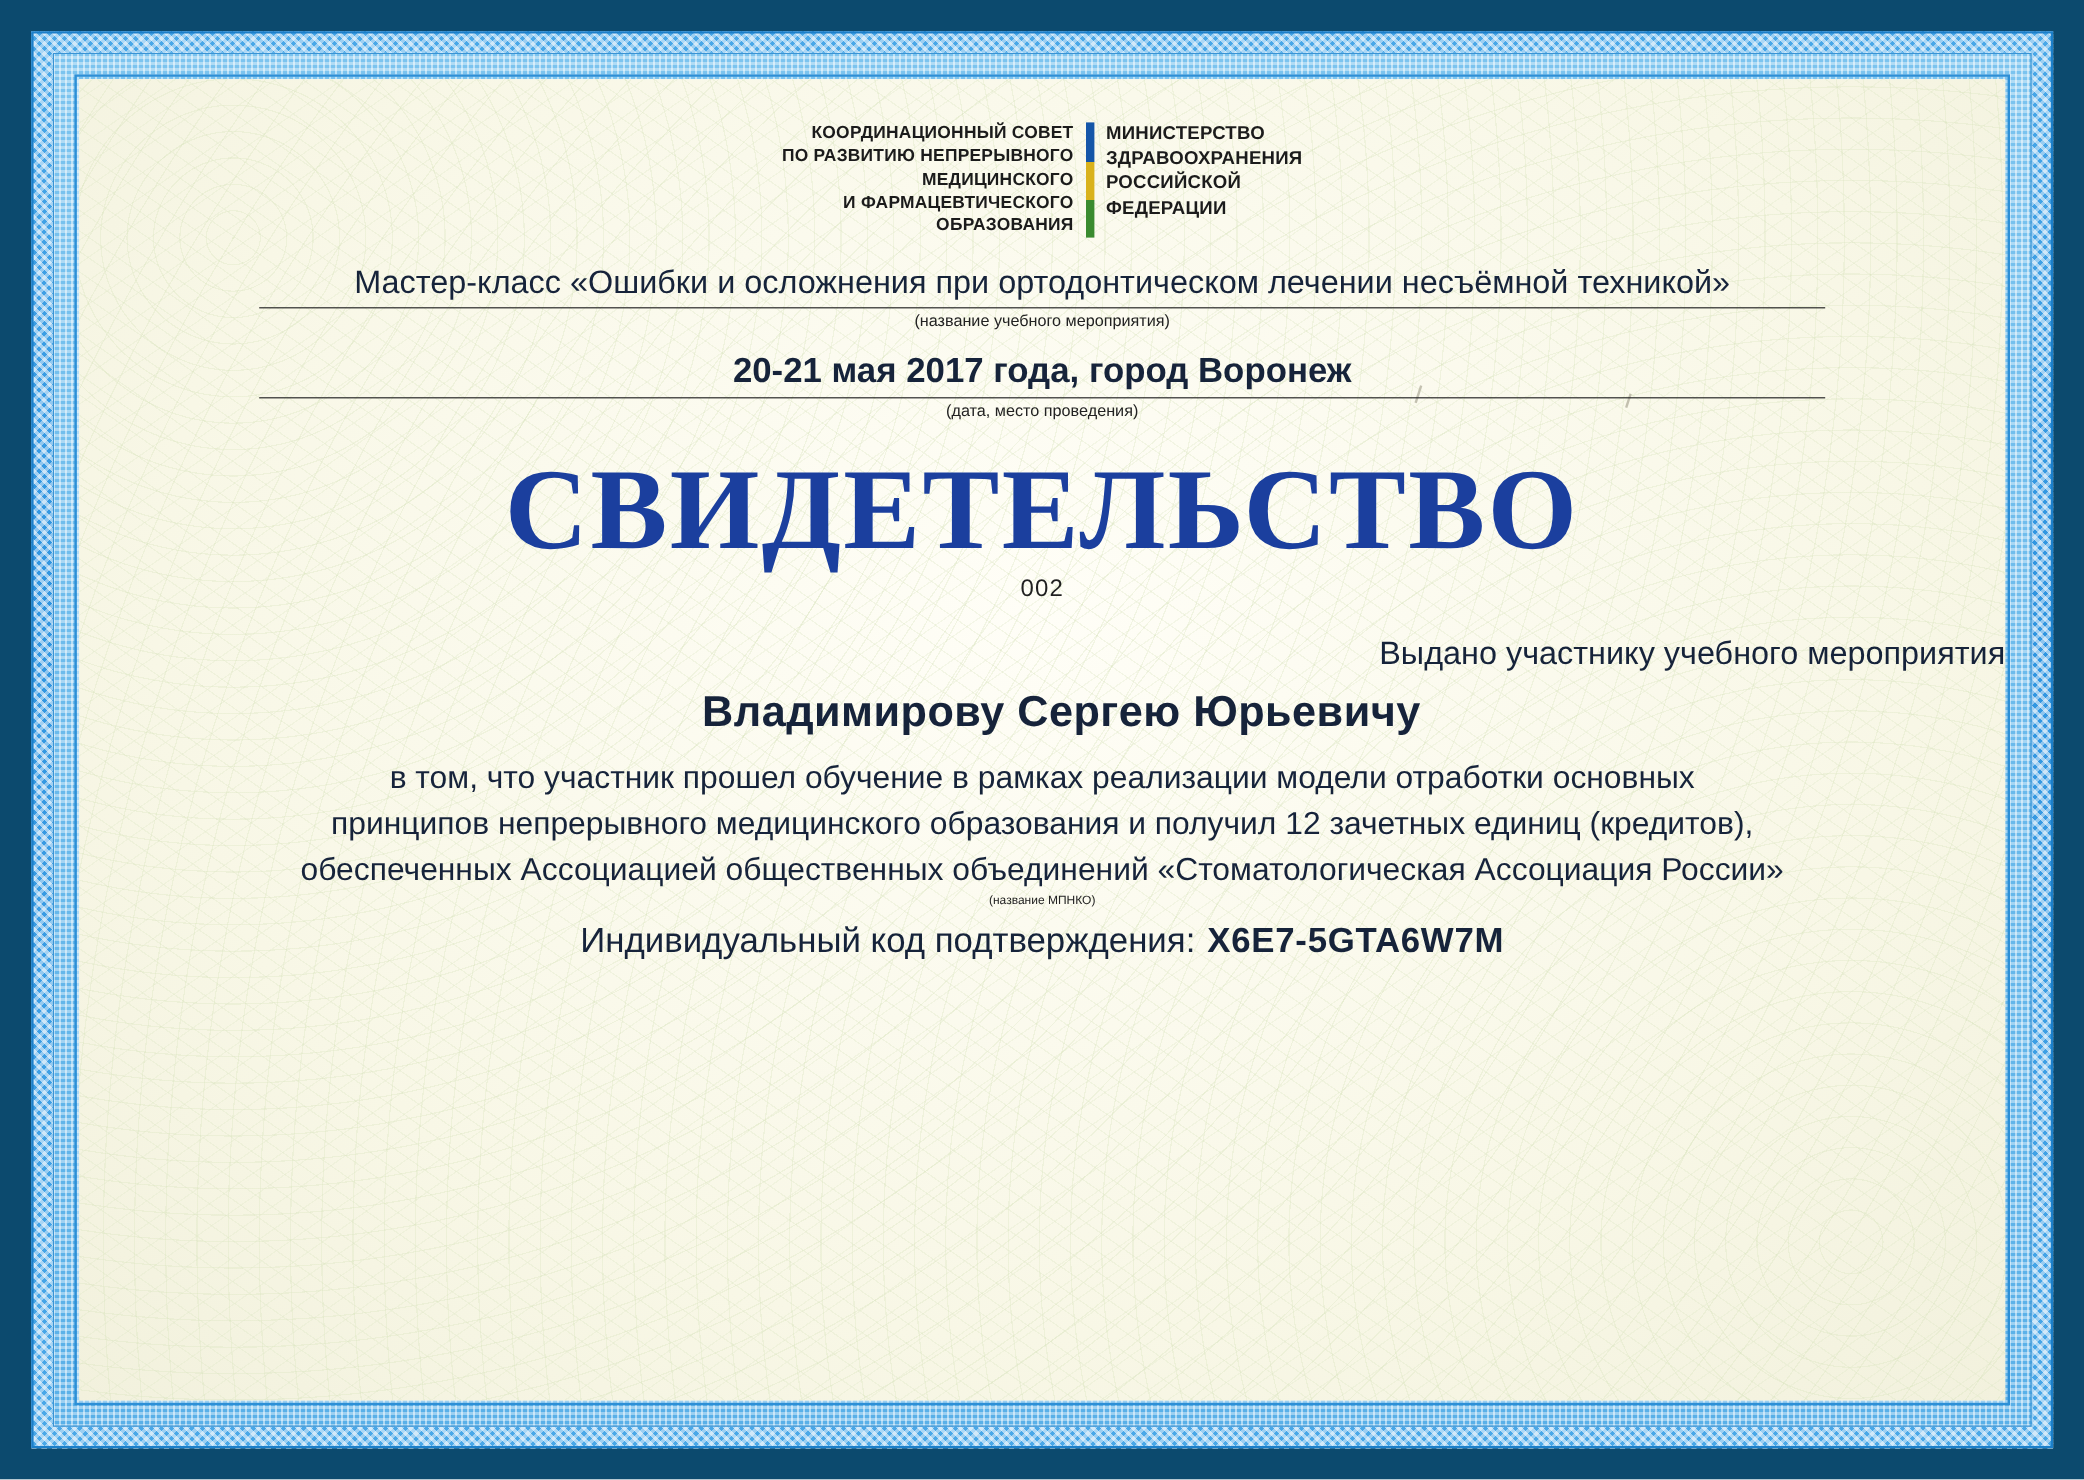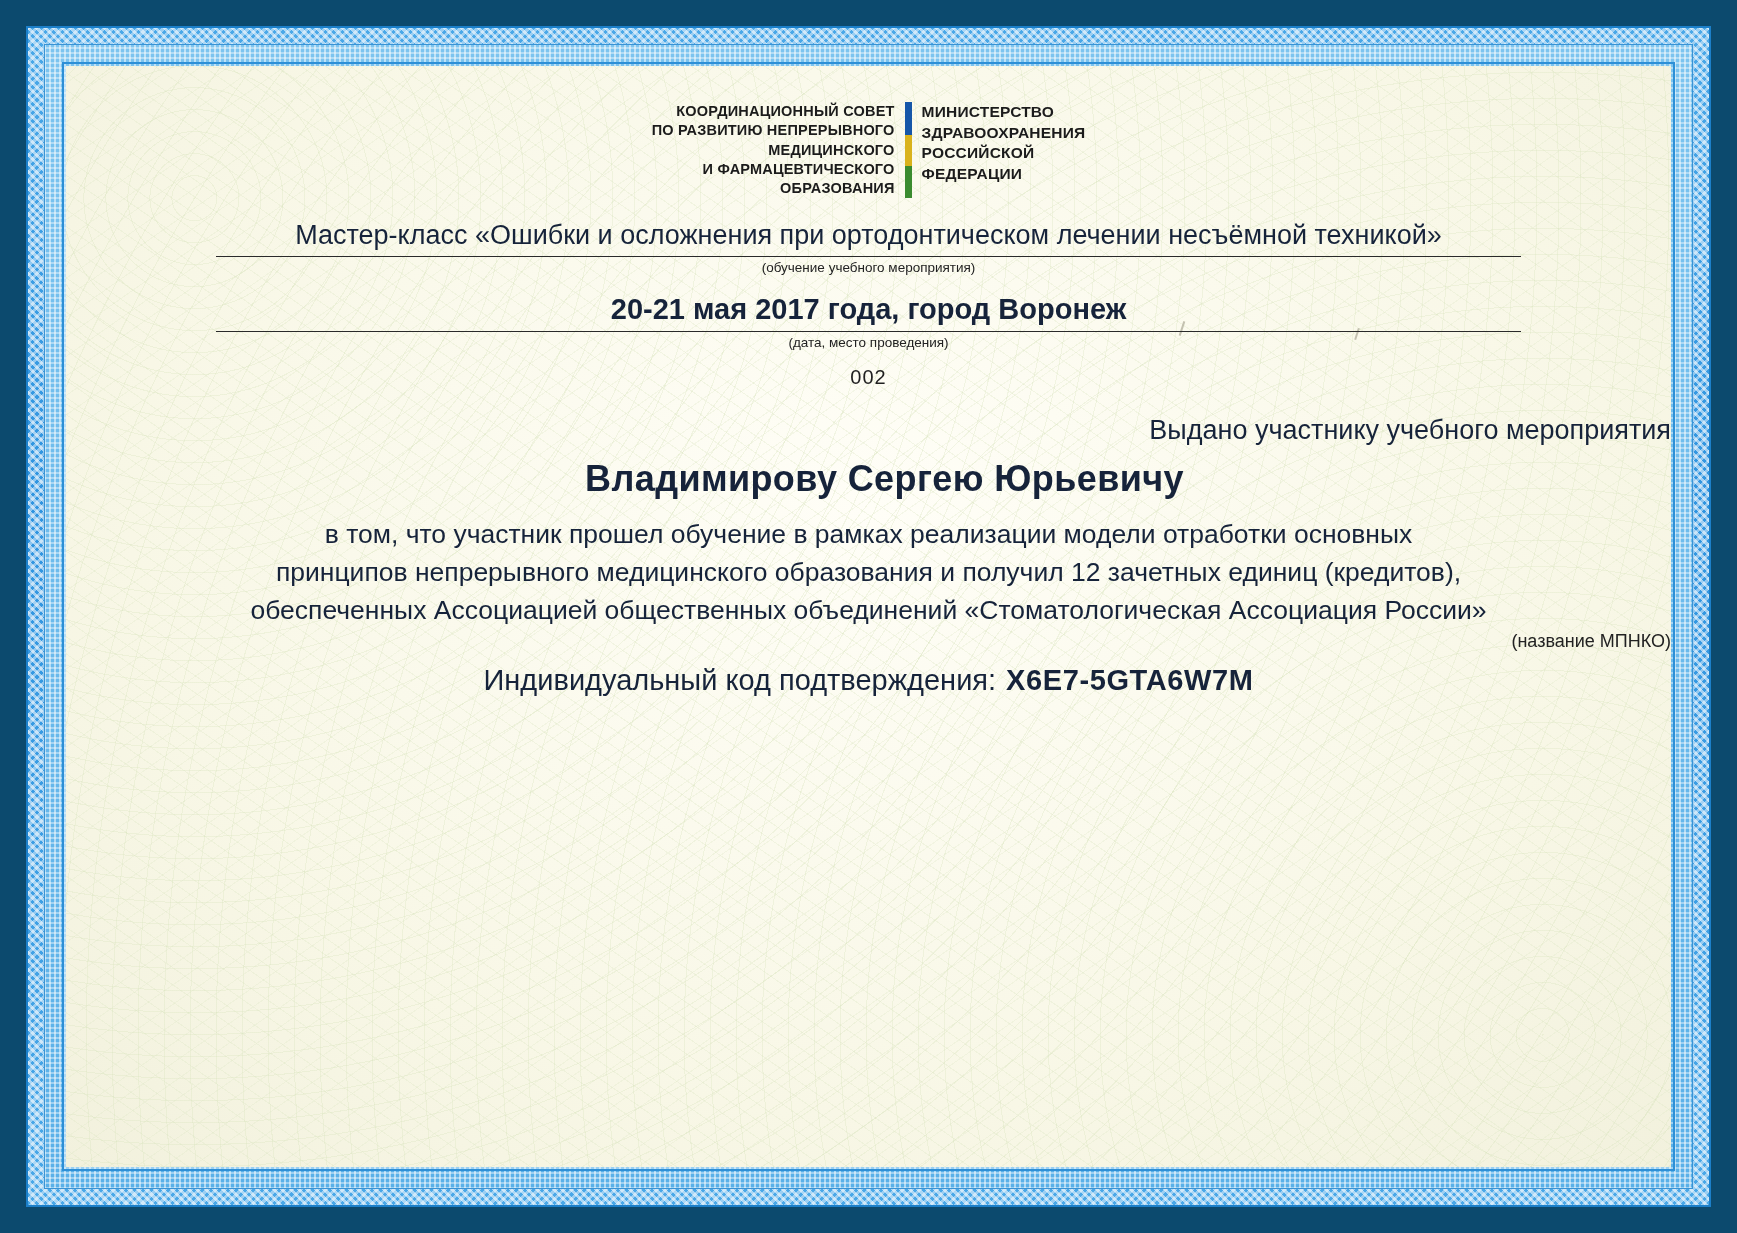--- a/index.html
+++ b/index.html
@@ -168,23 +168,22 @@
   }
   .body-text {
     margin: 16px auto 0;
     width: 1300px;
     font-size: 26.5px;
     line-height: 1.42;
     color: #16233a;
   }
   .caption-mpnko {
     margin-top: 2px;
-    font-size: 18px;
+    font-size: 10px;
     color: #222;
-    text-align: right;
   }
   .code-line {
     margin-top: 12px;
     font-size: 29px;
     color: #16233a;
   }
   .code-line .code-value {
     font-weight: bold;
     letter-spacing: 0.6px;
     margin-left: 10px;
@@ -229,29 +228,30 @@
           <div>МИНИСТЕРСТВО</div>
           <div>ЗДРАВООХРАНЕНИЯ</div>
           <div>РОССИЙСКОЙ</div>
           <div>ФЕДЕРАЦИИ</div>
         </div>
       </div>
 
       <div class="ruled event-row">
         <div class="ruled-text">Мастер-класс «Ошибки и осложнения при ортодонтическом лечении несъёмной техникой»</div>
         <div class="rule"></div>
-        <div class="caption">(обучение учебного мероприятия)</div>
+        <div class="caption">(название учебного мероприятия)</div>
       </div>
 
       <div class="ruled date-row">
         <div class="ruled-text">20-21 мая 2017 года, город Воронеж</div>
         <div class="rule"></div>
         <div class="caption">(дата, место проведения)</div>
       </div>
 
+      <div class="main-title">СВИДЕТЕЛЬСТВО</div>
       <div class="serial">002</div>
 
       <div class="issued-to">Выдано участнику учебного мероприятия</div>
       <div class="recipient">Владимирову Сергею Юрьевичу</div>
 
       <div class="body-text">
         <div>в том, что участник прошел обучение в рамках реализации модели отработки основных</div>
         <div>принципов непрерывного медицинского образования и получил 12 зачетных единиц (кредитов),</div>
         <div>обеспеченных Ассоциацией общественных объединений «Стоматологическая Ассоциация России»</div>
       </div>

